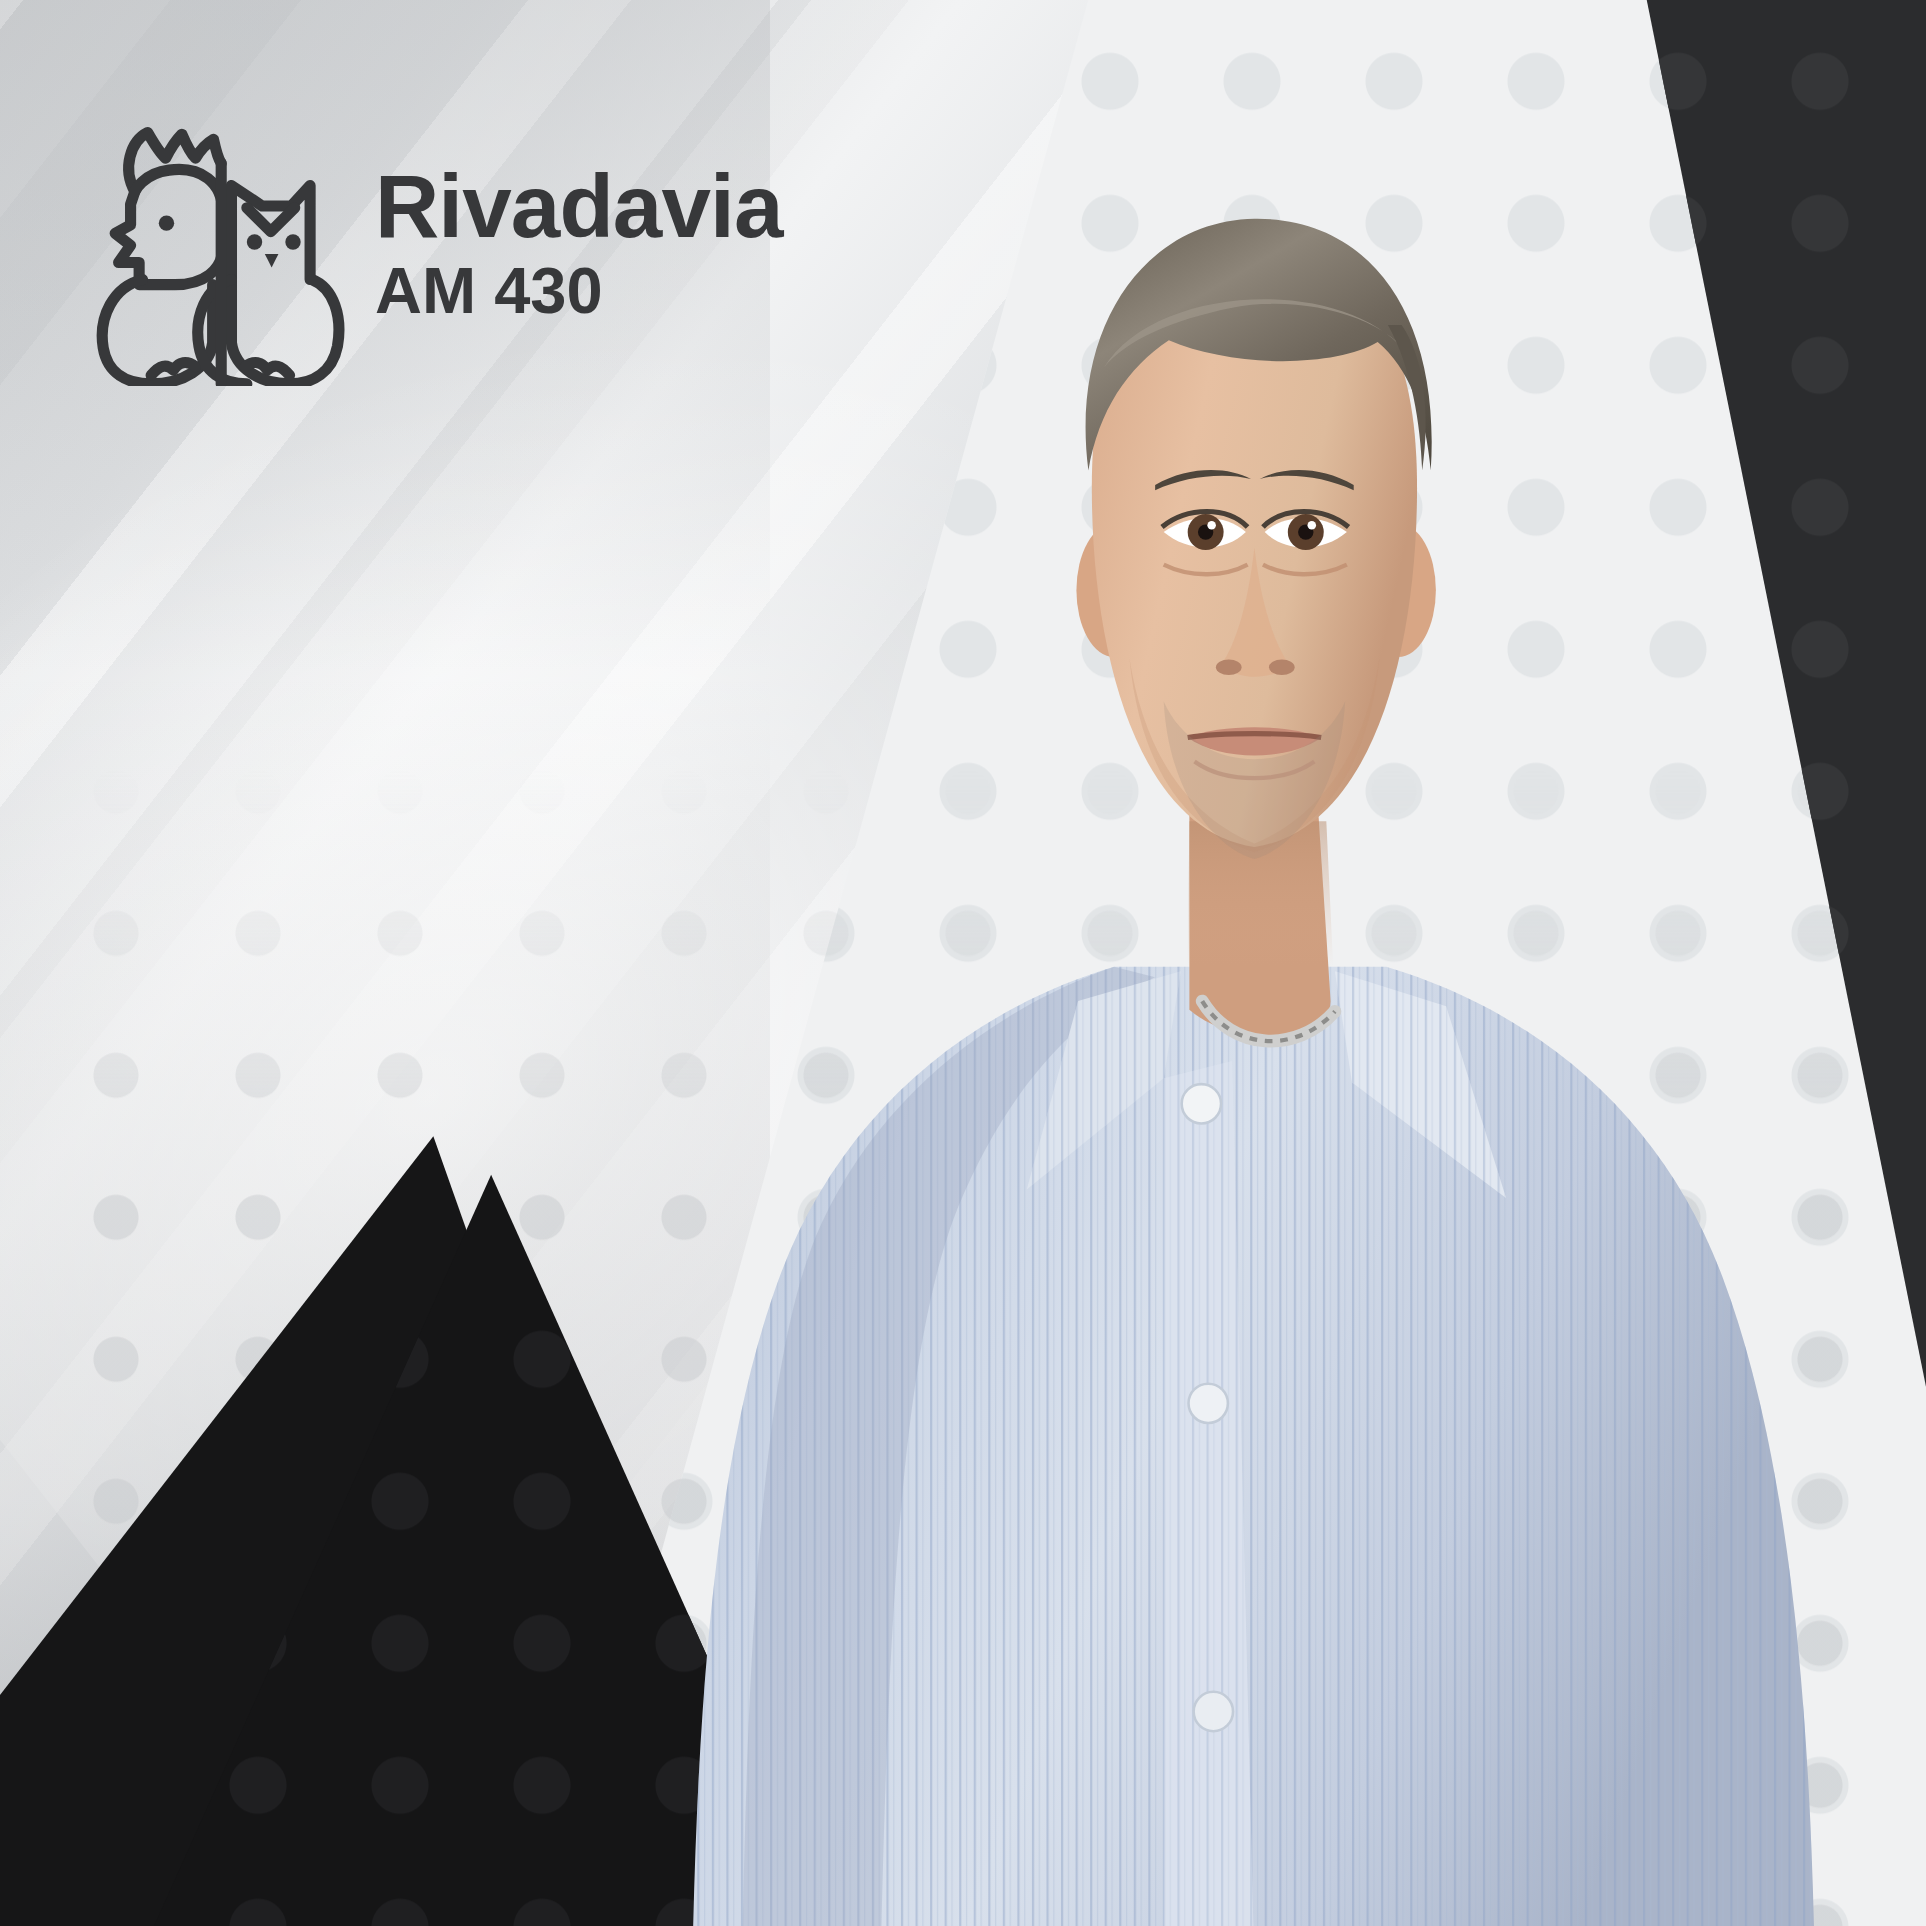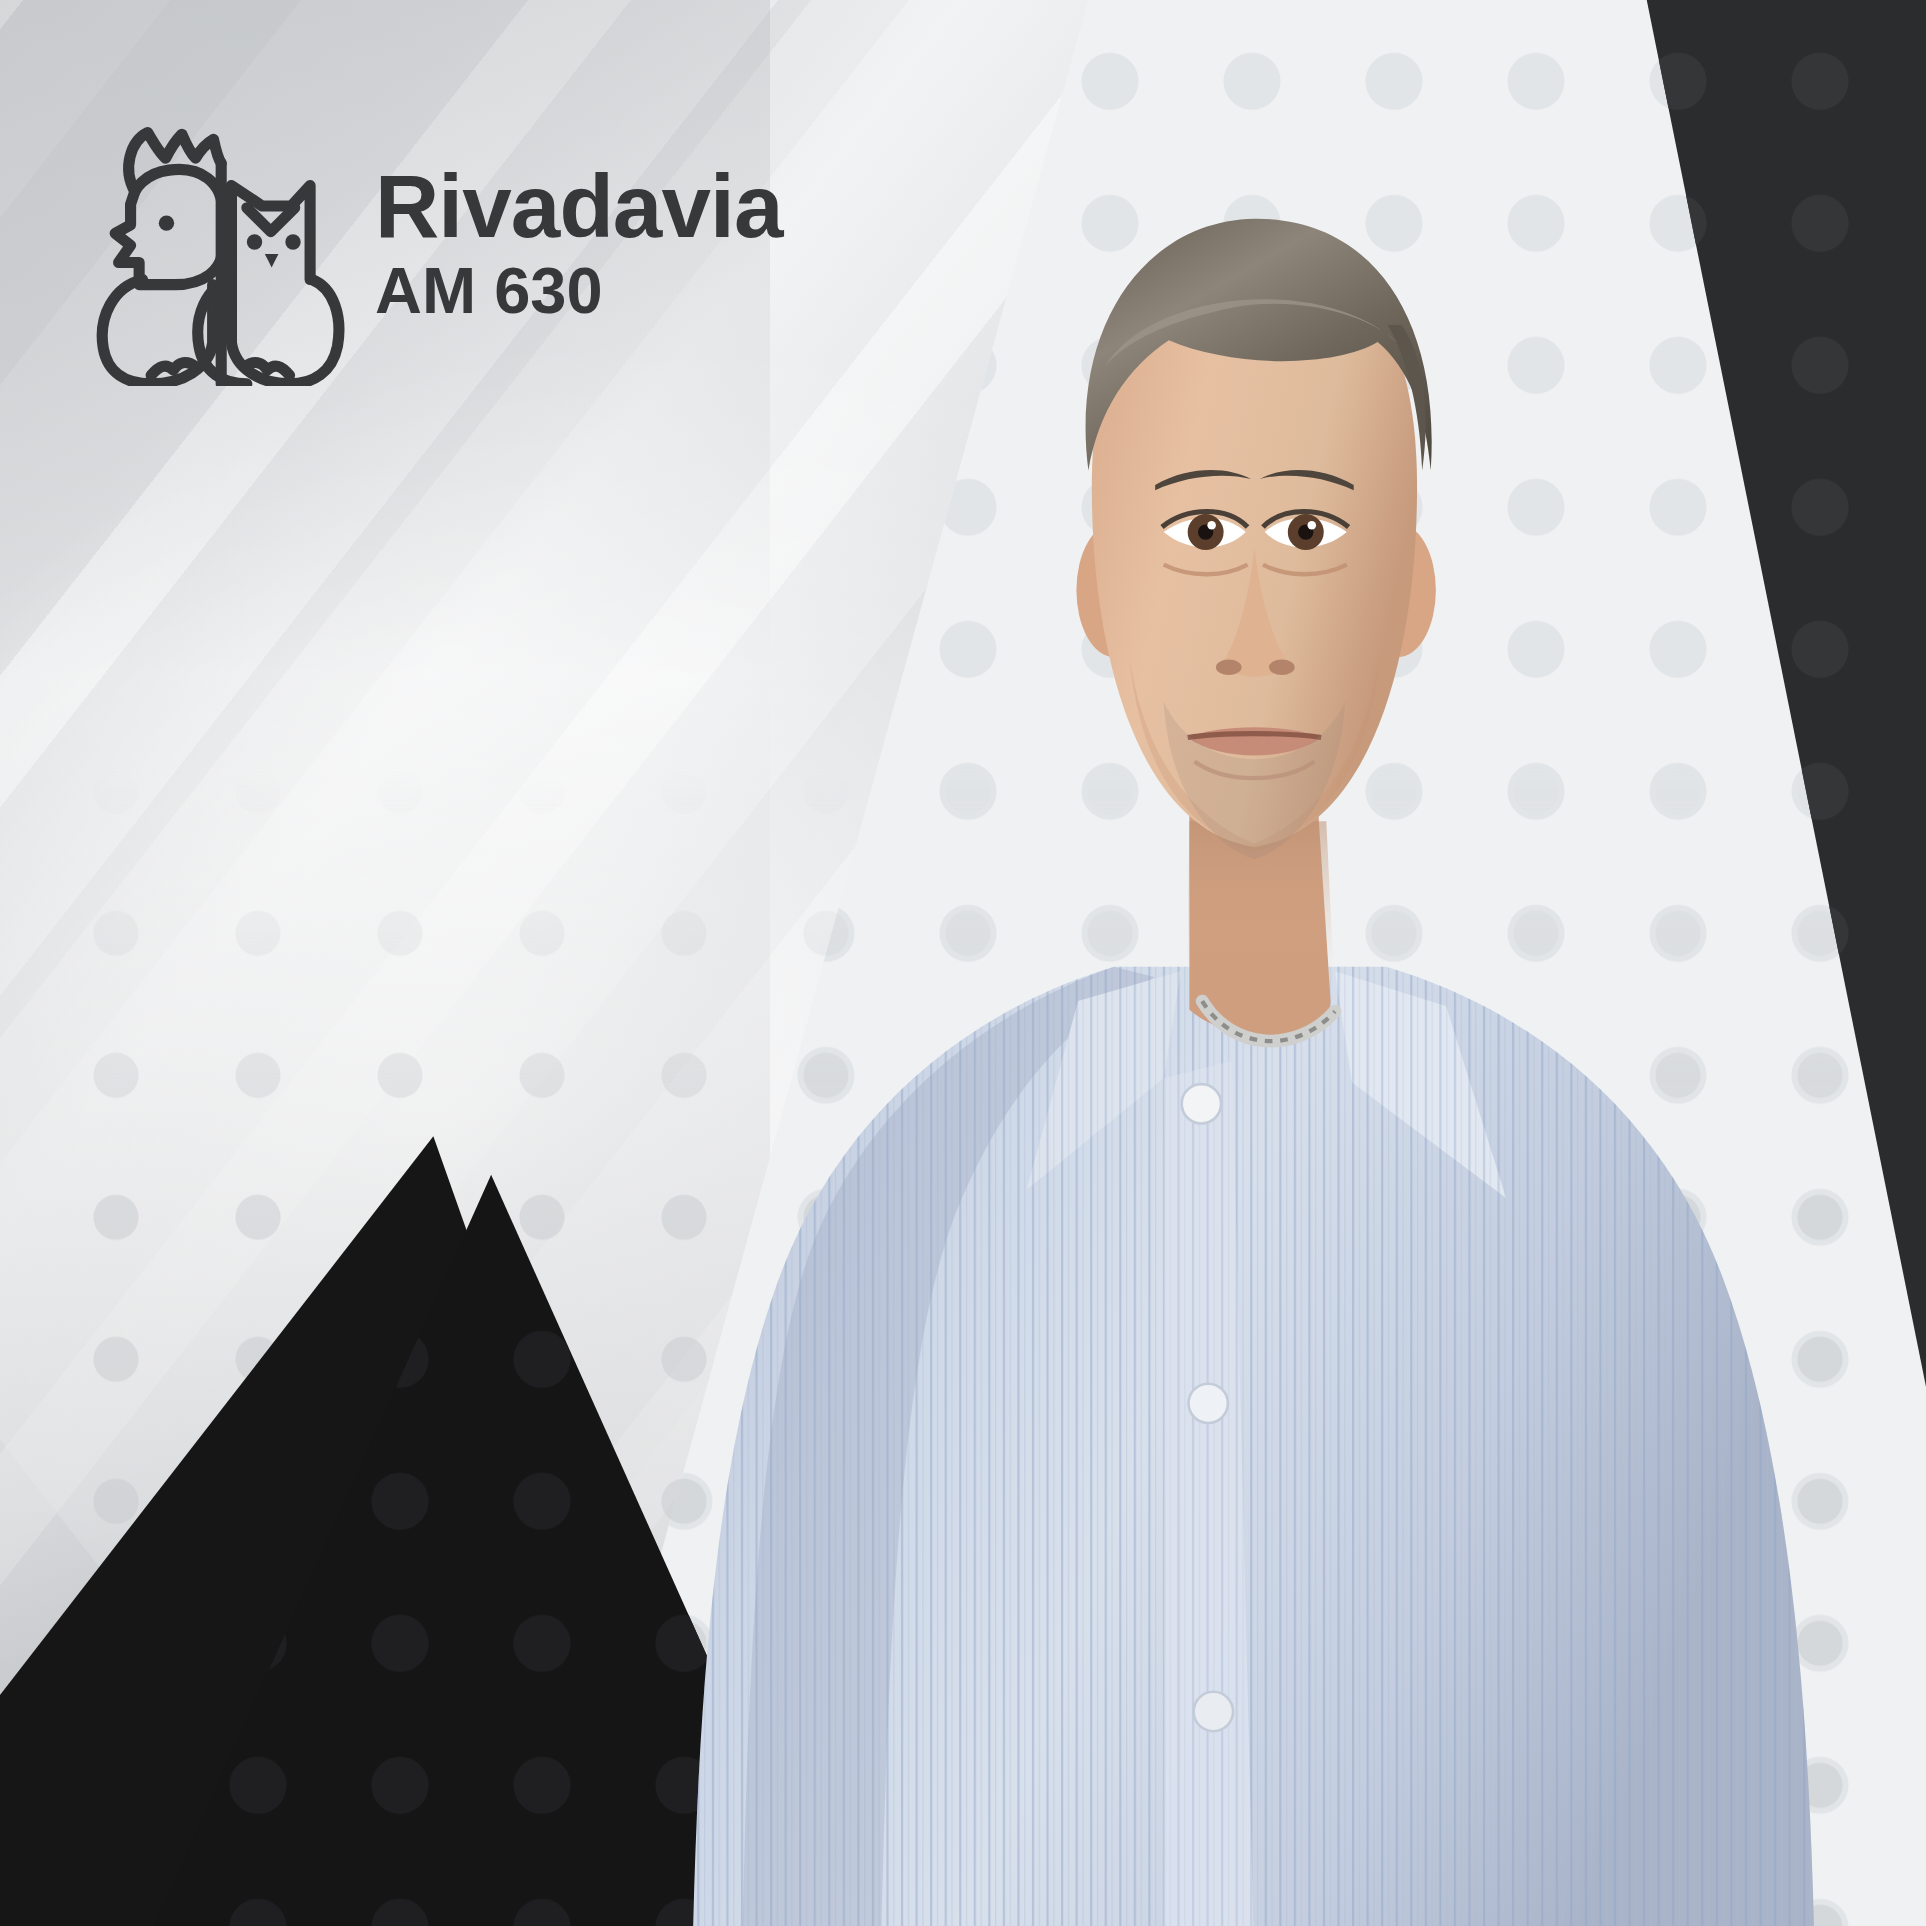--- a/index.html
+++ b/index.html
@@ -249,21 +249,21 @@
                  C 210 328 180 310 176 280 L 176 206"></path>
         <path d="M 244 318 C 234 306 226 304 218 312 C 212 302 202 300 192 308"></path>
 
         <path d="M 176 206 C 146 214 132 250 138 284 C 143 314 166 328 194 328"></path>
 
         <path d="M 164 70 L 164 328"></path>
       </g>
     </svg>
     <div class="logo-text">
       <div class="logo-name">Rivadavia</div>
-      <div class="logo-sub">AM 630</div>
+      <div class="logo-sub">AM 430</div>
     </div>
   </div>
 
   <div class="titles">
     
     
     
     
   </div>
 

